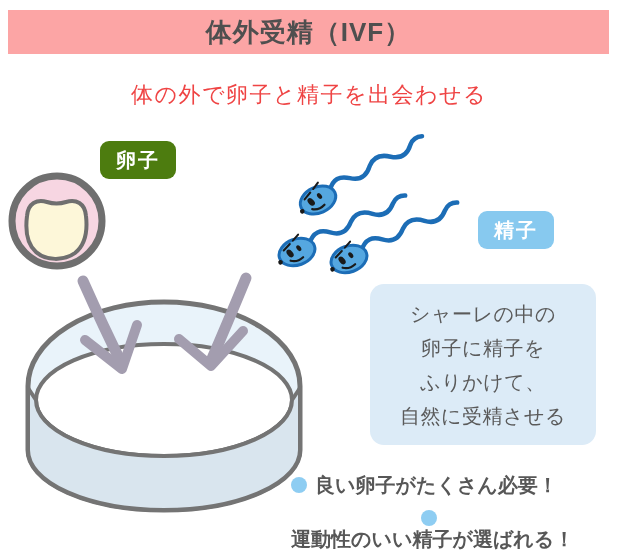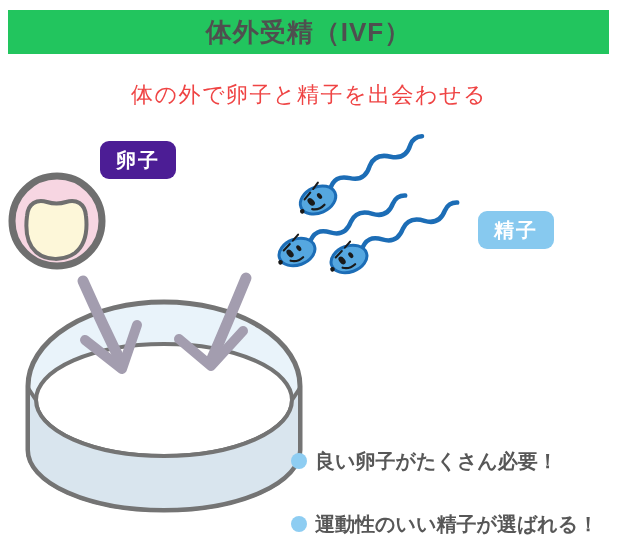--- a/index.html
+++ b/index.html
@@ -9,21 +9,21 @@
     position: relative;
     width: 618px;
     height: 552px;
     background: #ffffff;
     overflow: hidden;
   }
   .header {
     position: absolute;
     left: 8px; top: 10px;
     width: 601px; height: 44px;
-    background: #22c55e;
+    background: #fca5a5;
     display: flex; align-items: center; justify-content: center;
   }
   .header-title {
     font-size: 26px;
     font-weight: 700;
     color: #4f4f4f;
     letter-spacing: 1px;
   }
   .subtitle {
     position: absolute;
@@ -43,21 +43,21 @@
   .badge {
     position: absolute;
     width: 76px; height: 38px;
     border-radius: 9px;
     display: flex; align-items: center; justify-content: center;
     color: #ffffff;
     font-size: 20px;
     font-weight: 700;
     letter-spacing: 2px;
   }
-  .badge-egg  { left: 100px; top: 141px; background: #4c1d95; }
+  .badge-egg  { left: 100px; top: 141px; background: #4d7c0f; }
   .badge-sperm{ left: 478px; top: 211px; background: #87c9ef; font-family: Liberation Serif, serif; }
   .info-box {
     position: absolute;
     left: 370px; top: 284px;
     width: 226px; height: 161px;
     background: #dcebf7;
     border-radius: 14px;
     display: flex; flex-direction: column;
     align-items: center; justify-content: center;
     text-align: center;
@@ -68,22 +68,22 @@
     font-weight: 500;
     color: #5a5a5a;
     letter-spacing: 0.5px;
   }
   .bullet-row {
     position: absolute;
     left: 291px;
     display: flex; align-items: center;
     height: 28px;
   }
-  .bullet-row-1 { top: 447px; }
-  .bullet-row-2 { top: 510px; }
+  .bullet-row-1 { top: 471px; }
+  .bullet-row-2 { top: 510px; flex-direction: column; }
   .bullet-dot {
     width: 16px; height: 16px;
     border-radius: 50%;
     background: #8ecdf2;
     flex: 0 0 16px;
     margin-right: 8px;
   }
   .bullet-text {
     font-size: 20px;
     font-weight: 700;
@@ -137,20 +137,26 @@
     </g>
 
     <use href="#sperm" transform="translate(318,200) rotate(-24)"></use>
     <use href="#sperm" transform="translate(297,252) rotate(-20)"></use>
     <use href="#sperm" transform="translate(349,259) rotate(-20)"></use>
   </svg>
 
   <div class="badge badge-egg">卵子</div>
   <div class="badge badge-sperm">精子</div>
 
+  <div class="info-box">
+    <div class="info-line">シャーレの中の</div>
+    <div class="info-line">卵子に精子を</div>
+    <div class="info-line">ふりかけて、</div>
+    <div class="info-line">自然に受精させる</div>
+  </div>
 
   <div class="bullet-row bullet-row-1">
     <span class="bullet-dot"></span>
     <span class="bullet-text">良い卵子がたくさん必要！</span>
   </div>
   <div class="bullet-row bullet-row-2">
     <span class="bullet-dot"></span>
     <span class="bullet-text">運動性のいい精子が選ばれる！</span>
   </div>
 

